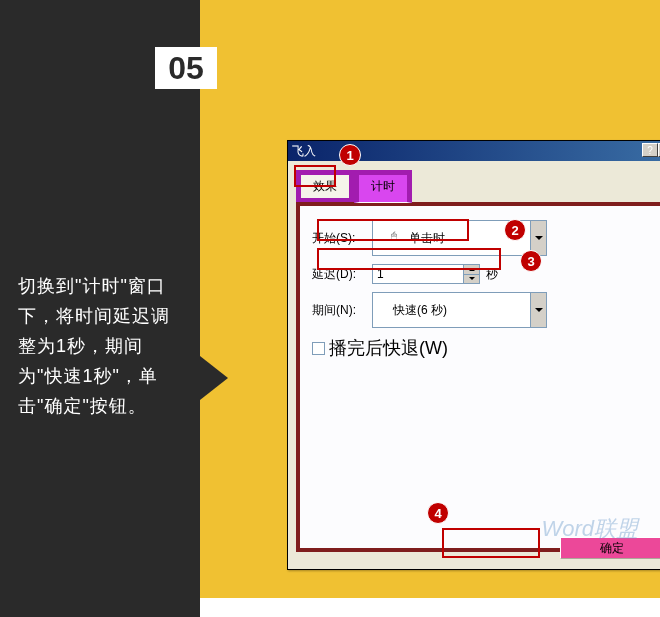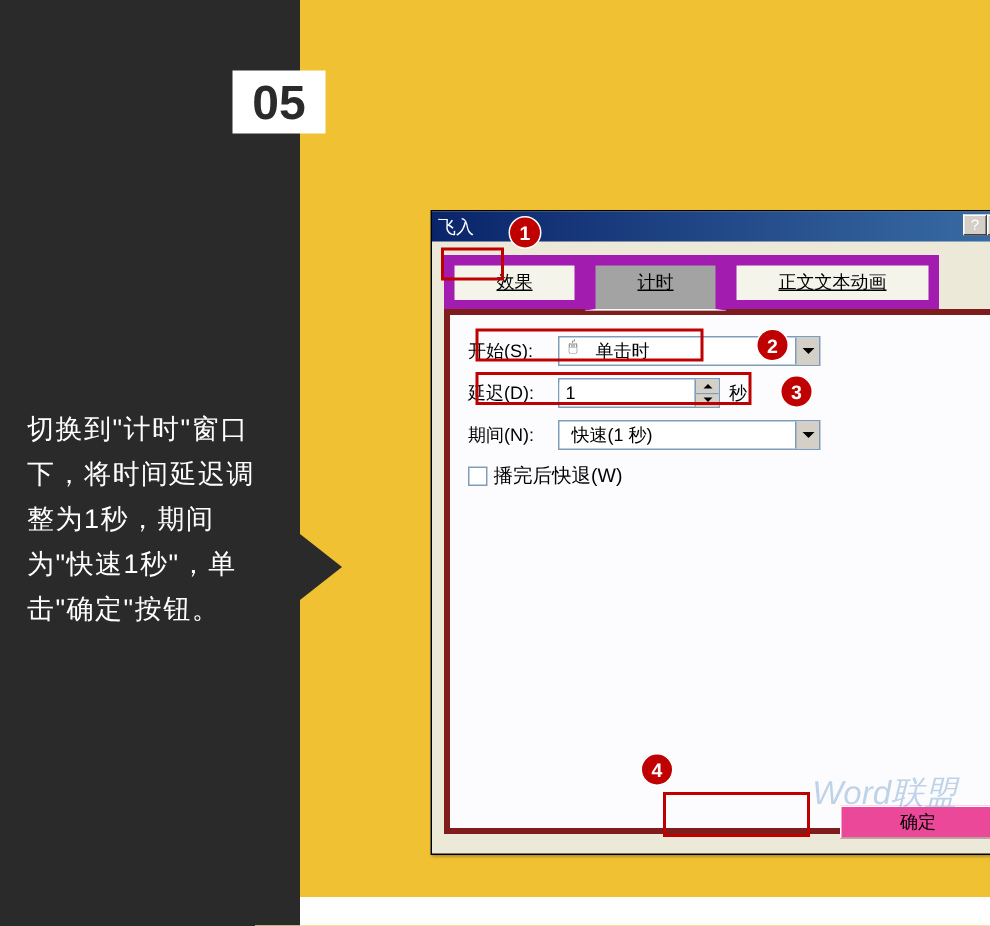--- a/index.html
+++ b/index.html
@@ -7,38 +7,38 @@
 .bg-yellow { position: absolute; left: 0; top: 0; width: 660px; height: 598px; background: #f0c132; }
 .bg-black { position: absolute; left: 0; top: 0; width: 200px; height: 617px; background: #2a2a2a; }
 .step-badge { position: absolute; left: 155px; top: 47px; width: 62px; height: 42px; background: #fff; color: #2a2a2a; font-size: 32px; font-weight: bold; display: flex; align-items: center; justify-content: center; font-family: Arial, sans-serif; }
 .instruction { position: absolute; left: 18px; top: 271px; width: 170px; color: #fff; font-size: 18px; line-height: 30px; letter-spacing: 1px; }
 .arrow { position: absolute; left: 200px; top: 356px; width: 0; height: 0; border-top: 22px solid transparent; border-bottom: 22px solid transparent; border-left: 28px solid #2a2a2a; }
 .dialog { position: absolute; left: 243px; top: 140px; width: 390px; height: 430px; background: #ece9d8; border: 1px solid #000; box-shadow: 1px 1px 2px rgba(0,0,0,0.3); margin-left: 44px; }
 .titlebar { height: 20px; background: linear-gradient(to right, #0a246a, #3a6ea5); display: flex; align-items: center; padding-left: 4px; color: #fff; font-size: 12px; position: relative; }
 .titlebar-buttons { position: absolute; right: 2px; top: 2px; display: flex; gap: 0; }
 .tb-btn { width: 16px; height: 14px; background: #d4d0c8; border: 1px solid #fff; border-right-color: #404040; border-bottom-color: #404040; font-size: 10px; font-family: Arial; display: flex; align-items: center; justify-content: center; cursor: pointer; }
 .tabs { display: flex; margin: 8px 8px 0 8px; }
-.tab { padding: 3px 28px; font-size: 12px; border: 7px solid #a21caf; background: #f5f4ea; cursor: pointer; position: relative; bottom: -1px; text-decoration: underline; }
-.tab.active { background: #a3a3a3; border-bottom: 1px solid #fcfcfe; z-index: 2; }
+.tab { padding: 3px 12px; font-size: 12px; border: 5px solid #a21caf; background: #f5f4ea; cursor: pointer; position: relative; bottom: -1px; }
+.tab.active { background: #d946ef; border-bottom: 1px solid #fcfcfe; z-index: 2; }
 .tab-content { margin: 0 8px 8px 8px; border: 4px solid #7f1d1d; background: #fcfcfe; padding: 14px 12px; height: 350px; position: relative; }
 .form-row { display: flex; align-items: center; margin-bottom: 8px; font-size: 12px; }
 .form-label { width: 60px; }
-.dropdown { flex: 1; height: 20px; background: #fff; border: 1px solid #7f9db9; display: flex; align-items: center; padding-left: 8px; font-size: 12px; position: relative; max-width: 175px; }
+.dropdown { flex: 1; height: 36px; background: #fff; border: 1px solid #7f9db9; display: flex; align-items: center; padding-left: 20px; font-size: 12px; position: relative; max-width: 175px; }
 .dropdown-arrow { position: absolute; right: 0; top: 0; width: 16px; height: 100%; background: #d4d0c8; border-left: 1px solid #7f9db9; display: flex; align-items: center; justify-content: center; }
 .dropdown-arrow::after { content: ''; border-left: 4px solid transparent; border-right: 4px solid transparent; border-top: 4px solid #000; }
 .spinner { width: 108px; height: 20px; background: #fff; border: 1px solid #7f9db9; display: flex; align-items: center; position: relative; }
 .spinner input { border: none; width: 80px; padding-left: 4px; font-size: 12px; outline: none; }
 .spinner-btns { position: absolute; right: 0; top: 0; width: 16px; height: 100%; display: flex; flex-direction: column; }
 .spinner-btn { flex: 1; background: #d4d0c8; border-left: 1px solid #7f9db9; display: flex; align-items: center; justify-content: center; cursor: pointer; }
 .spinner-btn:first-child { border-bottom: 1px solid #7f9db9; }
 .spinner-btn::after { content: ''; width: 0; height: 0; }
 .spinner-btn.up::after { border-left: 3px solid transparent; border-right: 3px solid transparent; border-bottom: 3px solid #000; }
 .spinner-btn.down::after { border-left: 3px solid transparent; border-right: 3px solid transparent; border-top: 3px solid #000; }
 .unit { margin-left: 6px; }
-.checkbox-row { display: flex; align-items: center; font-size: 13px; margin-top: 4px; margin-bottom: 10px; }
+.checkbox-row { display: flex; align-items: center; font-size: 18px; margin-top: 4px; margin-bottom: 10px; }
 .checkbox { width: 13px; height: 13px; background: #fff; border: 1px solid #7f9db9; margin-right: 4px; }
 .trigger-btn { display: inline-flex; align-items: center; padding: 2px 6px; font-size: 12px; background: #ece9d8; border: 1px solid #aca899; border-top-color: #fff; border-left-color: #fff; cursor: pointer; }
 .trigger-btn::after { content: ''; margin-left: 4px; border-left: 3px solid transparent; border-right: 3px solid transparent; border-top: 4px solid #000; }
 .dialog-buttons { position: absolute; right: 12px; bottom: 10px; display: flex; gap: 8px; }
 .dlg-btn { width: 104px; height: 22px; font-size: 12px; background: #ec4899; border: 1px solid #aca899; border-top-color: #fff; border-left-color: #fff; cursor: pointer; }
 .callout { position: absolute; width: 22px; height: 22px; border-radius: 50%; background: #c00000; color: #fff; font-size: 13px; font-weight: bold; display: flex; align-items: center; justify-content: center; border: 1px solid #fff; font-family: Arial; }
 .hl { position: absolute; border: 2px solid #c00000; pointer-events: none; }
 .mouse-icon { width: 12px; height: 12px; margin-right: 4px; display: inline-block; position: relative; }
 .mouse-icon::before { content: '🖱'; font-size: 10px; position: absolute; left: -2px; top: -2px; color: #333; }
 .watermark { position: absolute; right: 22px; bottom: 73px; font-size: 22px; font-style: italic; color: rgba(100,150,200,0.4); pointer-events: none; font-family: Arial; }
@@ -57,21 +57,20 @@
     <span>飞入</span>
     <div class="titlebar-buttons">
       <div class="tb-btn">?</div>
       <div class="tb-btn">✕</div>
     </div>
   </div>
 
   <div class="tabs">
     <div class="tab">效果</div>
     <div class="tab active">计时</div>
-    <div class="tab">正文文本动画</div>
   </div>
 
   <div class="tab-content">
     <div class="form-row">
       <div class="form-label">开始(S):</div>
       <div class="dropdown">
         <span class="mouse-icon"></span>
         <span>单击时</span>
         <div class="dropdown-arrow"></div>
       </div>
@@ -85,21 +84,21 @@
           <div class="spinner-btn up"></div>
           <div class="spinner-btn down"></div>
         </div>
       </div>
       <span class="unit">秒</span>
     </div>
 
     <div class="form-row">
       <div class="form-label">期间(N):</div>
       <div class="dropdown">
-        <span>快速(1 秒)</span>
+        <span>快速(6 秒)</span>
         <div class="dropdown-arrow"></div>
       </div>
     </div>
 
 
     <div class="checkbox-row">
       <div class="checkbox"></div>
       <span>播完后快退(W)</span>
     </div>
 

